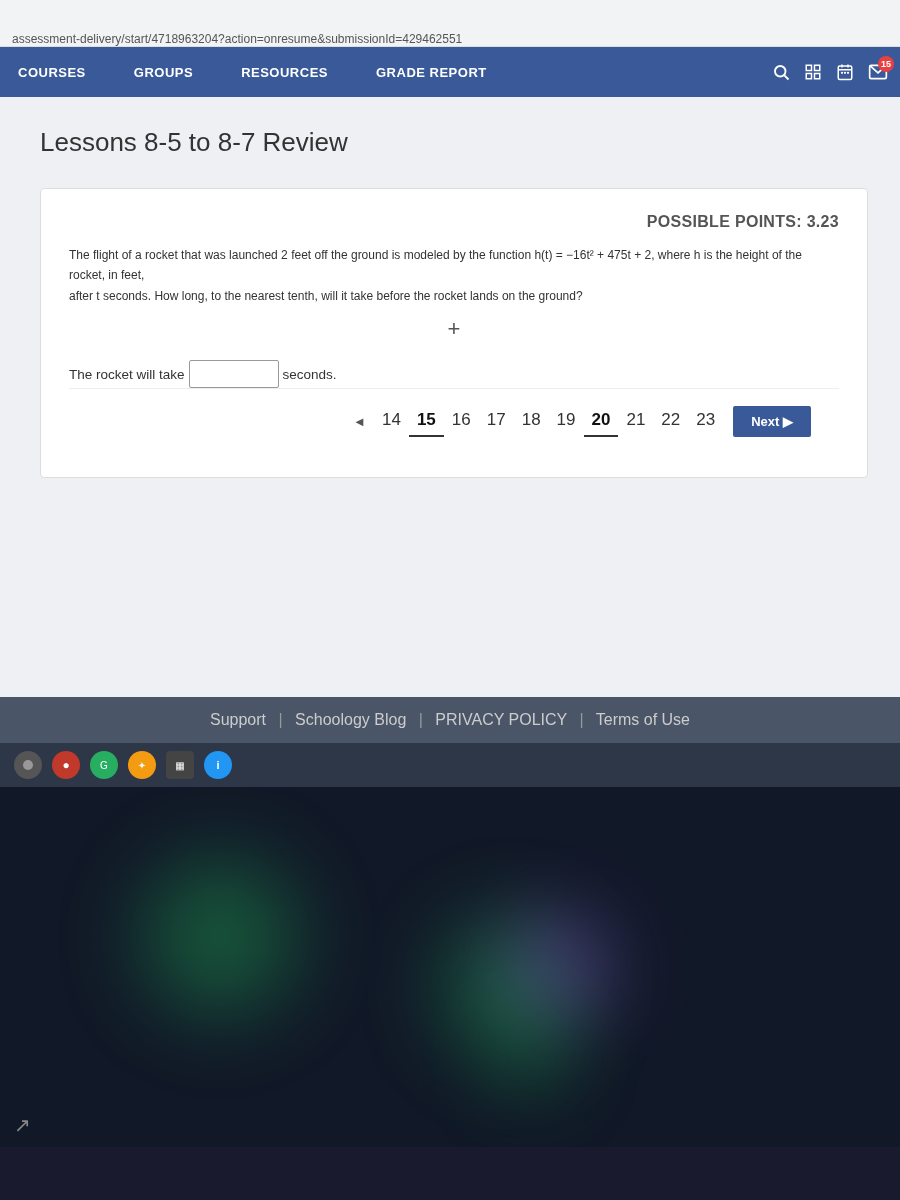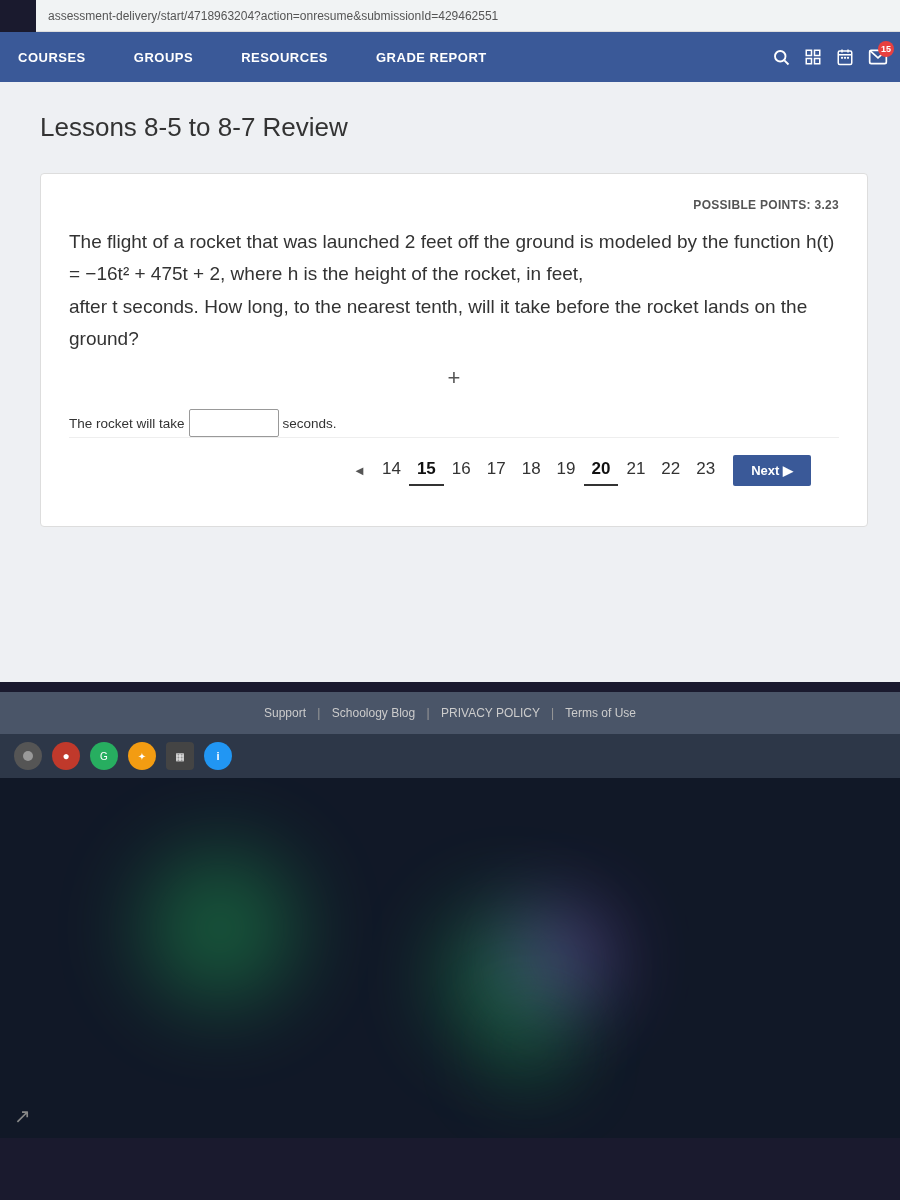--- a/index.html
+++ b/index.html
@@ -8,28 +8,27 @@
       height: 1200px;
       background: #1a1a2e;
       font-family: Arial, sans-serif;
       overflow: hidden;
       position: relative;
     }
 
     
     .address-bar {
       background: #f1f3f4;
-      height: 32px;
-      display: flex;
-      align-items: center;
+      height: 47px;
+      display: flex;
+      align-items: flex-end;
       padding: 0 12px;
       font-size: 12px;
       color: #555;
       border-bottom: 1px solid #ddd;
-      margin-left: 36px;
     }
 
     
     .top-nav {
       background: #3a5998;
       height: 50px;
       display: flex;
       align-items: center;
       padding: 0 12px;
       gap: 36px;
@@ -95,29 +94,29 @@
     .question-card {
       background: #fff;
       border: 1px solid #ddd;
       border-radius: 4px;
       padding: 24px 28px 24px 28px;
       position: relative;
     }
 
     .possible-points {
       text-align: right;
-      font-size: 12px;
+      font-size: 16px;
       color: #555;
       margin-bottom: 14px;
       font-weight: bold;
       letter-spacing: 0.3px;
     }
 
     .question-text {
-      font-size: 19px;
+      font-size: 12px;
       color: #333;
       line-height: 1.7;
     }
 
     .plus-symbol {
       font-size: 22px;
       color: #555;
       text-align: center;
       margin: 10px 0 18px 0;
     }
@@ -184,24 +183,24 @@
       padding: 8px 18px;
       cursor: pointer;
       border-radius: 2px;
       margin-left: 10px;
     }
 
     
     .footer {
       background: #4a5568;
       color: #ccc;
-      font-size: 12px;
+      font-size: 16px;
       text-align: center;
       padding: 14px 0;
-      margin-top: 10px;
+      margin-top: 0;
     }
     .footer .sep {
       margin: 0 8px;
       color: #999;
     }
 
     
     .taskbar {
       background: #2d3748;
       height: 44px;

